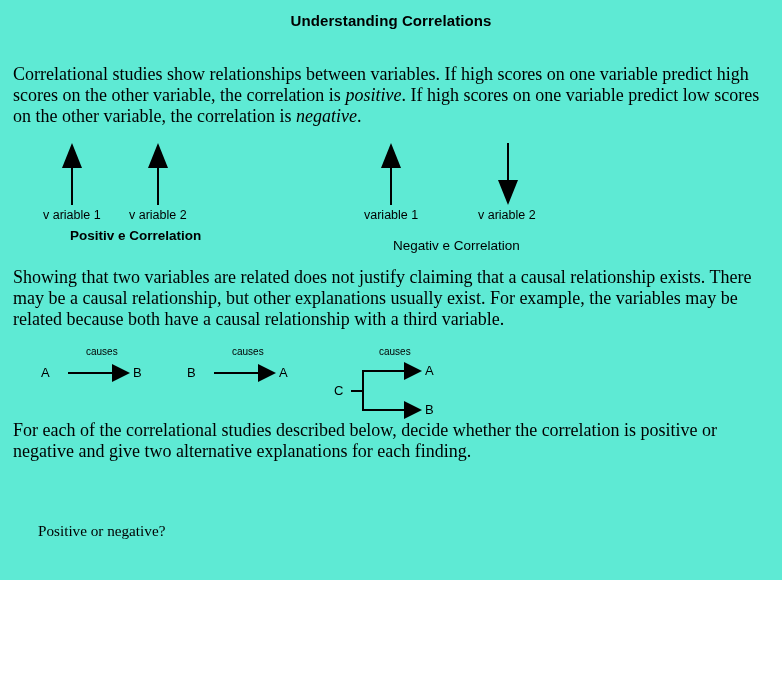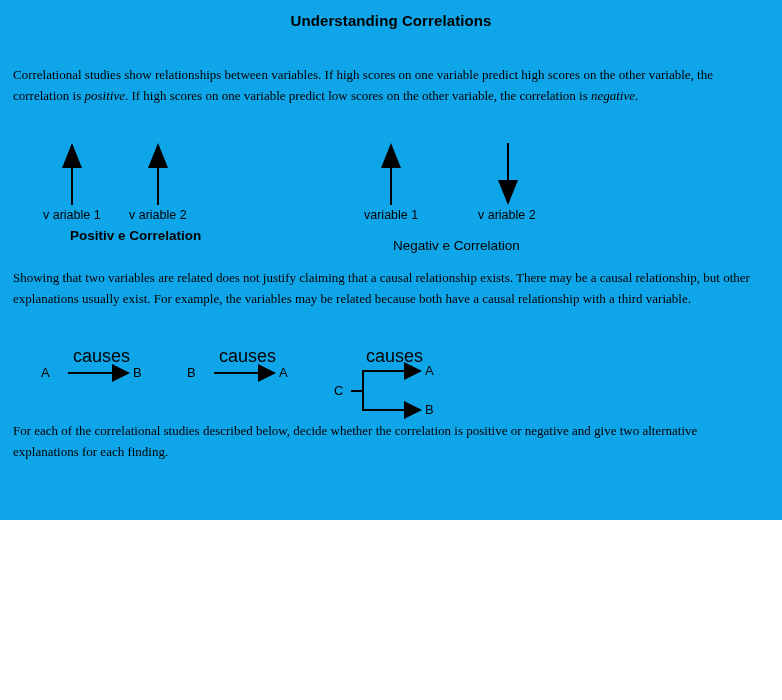--- a/index.html
+++ b/index.html
@@ -3,41 +3,41 @@
 <meta charset="utf-8">
 <style>
   html, body {
     margin: 0;
     padding: 0;
     background: #ffffff;
   }
   .page {
     position: relative;
     width: 782px;
-    height: 520px;
-    background: #0ea5e9;
+    height: 580px;
+    background: #5eead4;
     overflow: hidden;
     color: #000000;
   }
   .title {
     position: absolute;
     top: 12px;
     left: 0;
     width: 782px;
     text-align: center;
     font-family: "Liberation Sans", sans-serif;
     font-weight: bold;
     font-size: 15px;
     letter-spacing: 0.1px;
     color: #000;
   }
   .body-text {
     position: absolute;
     font-family: "Liberation Serif", serif;
-    font-size: 13px;
+    font-size: 18px;
     line-height: 21px;
     color: #000;
     text-align: left;
   }
   .para1 { top: 64px;  left: 13px; width: 756px; }
   .para2 { top: 267px; left: 13px; width: 752px; }
   .para3 { top: 420px; left: 13px; width: 750px; }
   .item-block {
     position: absolute;
     top: 520px;
@@ -118,22 +118,23 @@
   }
   .node-label {
     position: absolute;
     font-family: "Liberation Sans", sans-serif;
     font-size: 13px;
     color: #000;
   }
   .causes-label {
     position: absolute;
     font-family: "Liberation Sans", sans-serif;
-    font-size: 18px;
-    color: #000;
+    font-size: 10px;
+    color: #000;
+    margin-left: 13px;
   }
   .h-line {
     position: absolute;
     height: 2px;
     background: #000;
   }
   .v-line {
     position: absolute;
     width: 2px;
     background: #000;
@@ -210,18 +211,19 @@
     <div class="head-right" style="left:404px; top:22px;"></div>
     <div class="node-label" style="left:425px; top:23px;">A</div>
     <div class="h-line" style="left:362px; top:69px; width:44px;"></div>
     <div class="head-right" style="left:404px; top:61px;"></div>
     <div class="node-label" style="left:425px; top:62px;">B</div>
   </div>
 
   <div class="body-text para3">For each of the correlational studies described below, decide whether the correlation is positive or negative and give two alternative explanations for each finding.</div>
 
   <div class="item-block">
+    <div>Positive or negative?</div>
   </div>
 
   <div class="expl expl1">Explanation 1:</div>
   <div class="expl expl2">Explanation 2:</div>
 
 </div>
 
 </body></html>

